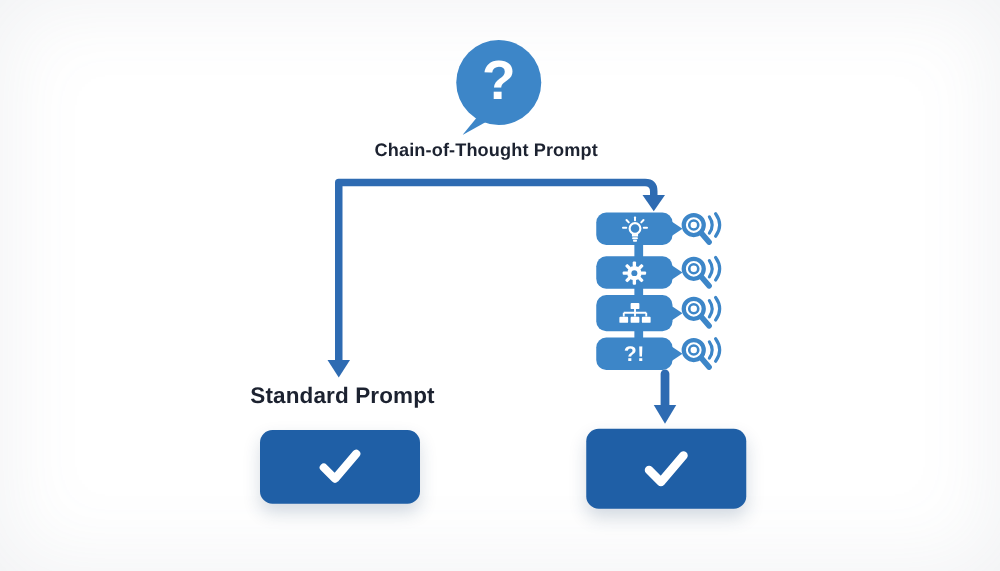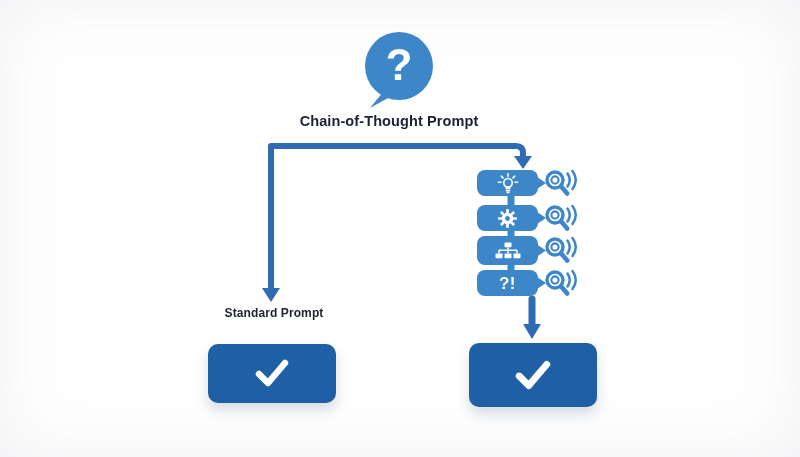--- a/index.html
+++ b/index.html
@@ -16,21 +16,21 @@
     background:#3d86c8;display:flex;align-items:center;justify-content:center;z-index:3;
   }
   .q-glyph{color:#ffffff;font-size:44px;font-weight:bold;line-height:1;transform:translateY(-1px);}
   .q-tail{
     left:370px;top:86px;width:23px;height:22px;background:#3d86c8;z-index:2;
     clip-path:polygon(78% 0%, 0% 100%, 100% 42%);
   }
   
   .lbl{color:#1c2230;font-weight:bold;text-align:center;letter-spacing:0.1px;}
   .lbl-cot{left:259px;top:113px;width:260px;font-size:14.5px;text-align:center;}
-  .lbl-std{left:174px;top:306px;width:200px;font-size:12px;}
+  .lbl-std{left:174px;top:306px;width:200px;font-size:18px;}
   
   .wires{left:0;top:0;z-index:1;}
   
   .step{
     left:477px;width:61px;background:#3d86c8;border-radius:8px;z-index:2;
     display:flex;align-items:center;justify-content:center;
   }
   .step .tail{
     position:absolute;right:-8px;top:50%;transform:translateY(-50%);
     width:9px;height:12px;background:#3d86c8;

